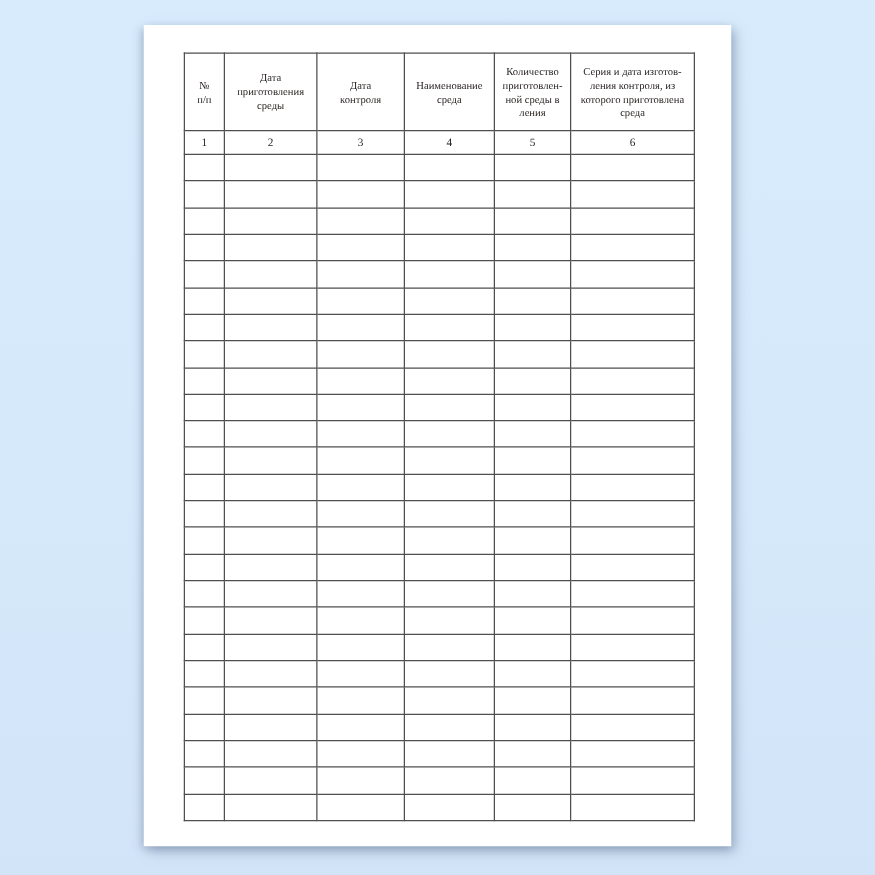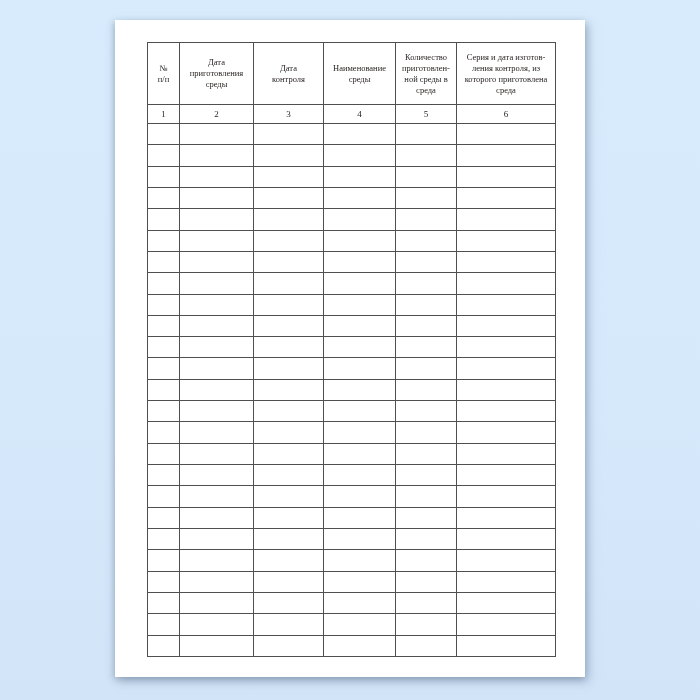--- a/index.html
+++ b/index.html
@@ -71,25 +71,25 @@
     <thead>
       <tr class="header-row">
         <th>№
 п/п</th>
         <th>Дата
 приготовления
 среды</th>
         <th>Дата
 контроля</th>
         <th>Наименование
-среды</th>
+среда</th>
         <th>Количество
 приготовлен-
 ной среды в
-среда</th>
+ления</th>
         <th>Серия и дата изготов-
 ления контроля, из
 которого приготовлена
 среда</th>
       </tr>
       <tr class="numbering-row">
         <td>1</td>
         <td>2</td>
         <td>3</td>
         <td>4</td>

